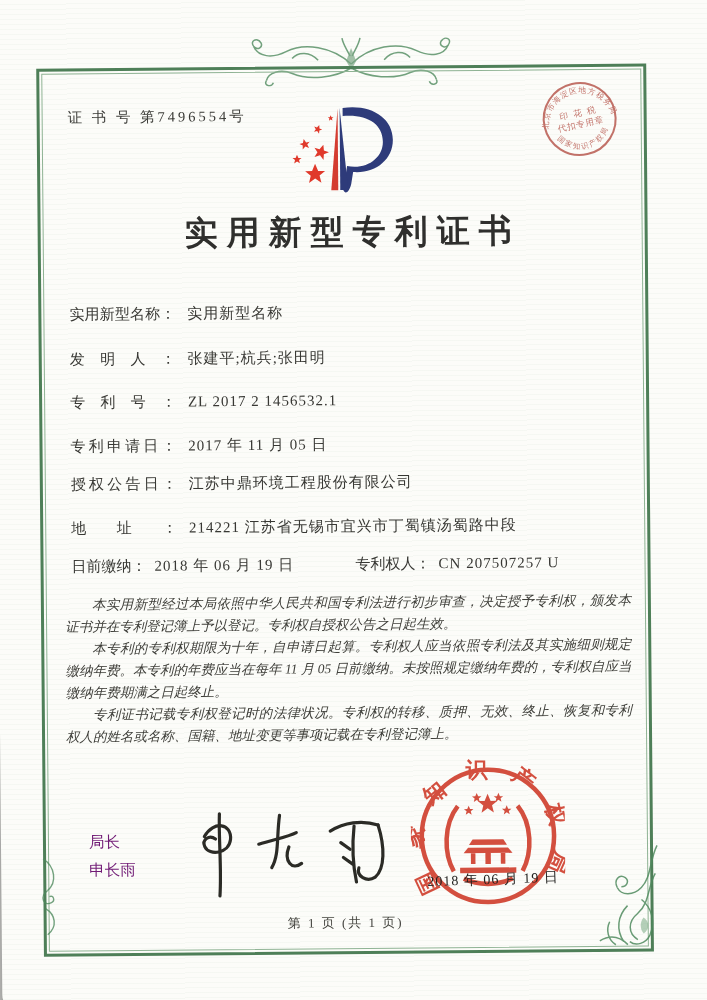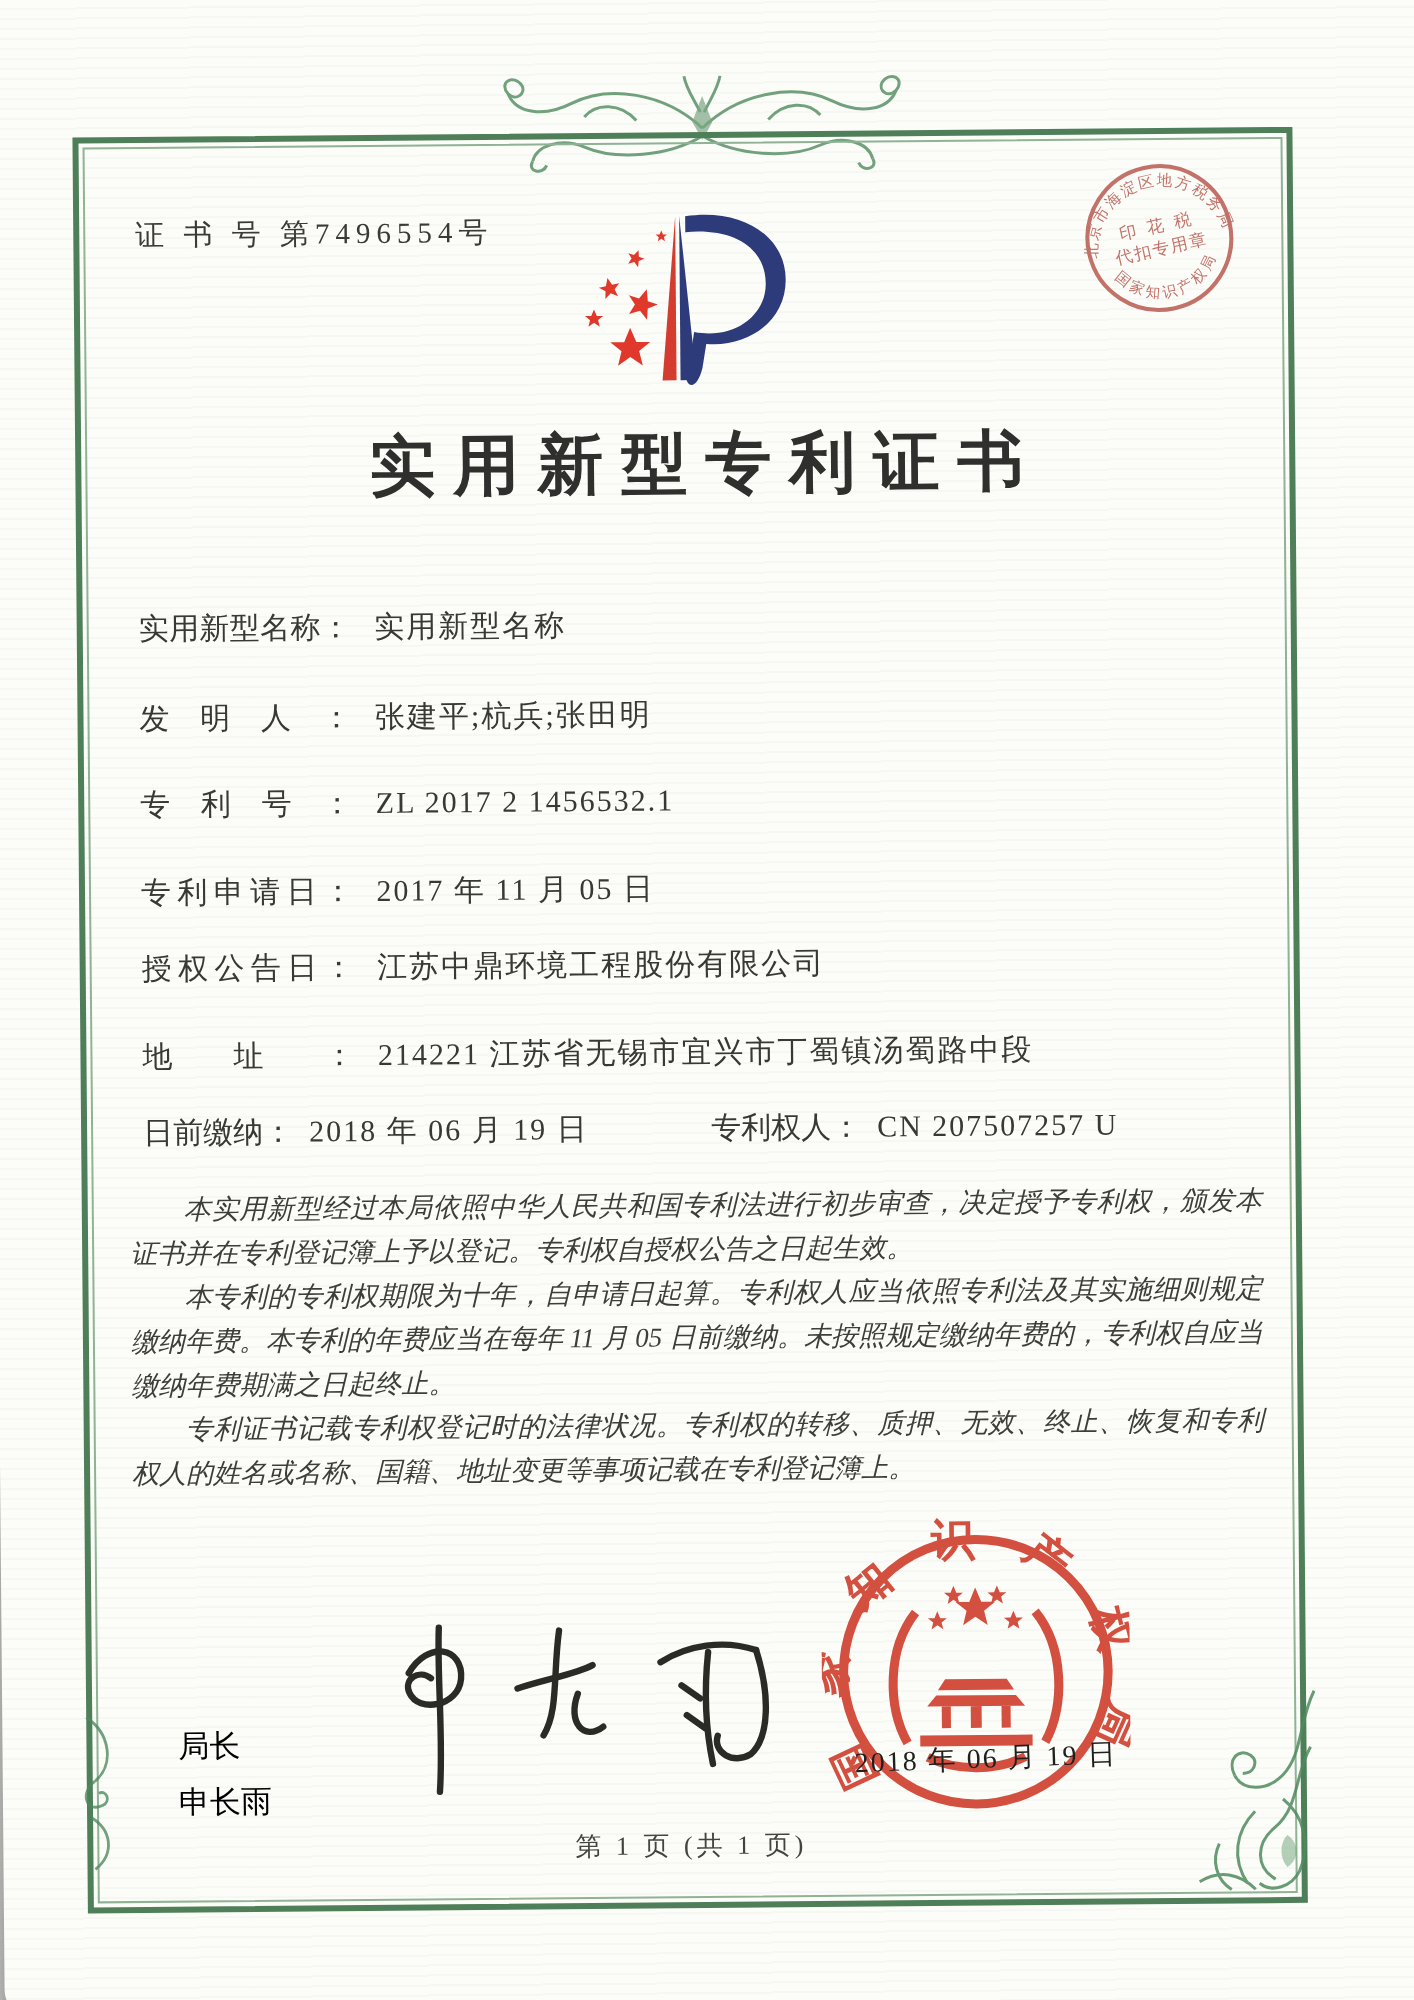--- a/index.html
+++ b/index.html
@@ -31,21 +31,21 @@
   .fields{left:73px;top:307px;width:540px;font-size:15px;color:#383834;}
   .frow{position:absolute;left:0;white-space:nowrap;}
   .flabel{display:inline-block;width:106px;text-align:justify;
     text-align-last:justify;letter-spacing:0;}
   .fvalue{margin-left:8px;letter-spacing:1px;}
   .grant{left:73px;top:559px;font-size:15px;color:#383834;white-space:nowrap;}
   .grant .right{position:absolute;left:284px;top:0;white-space:nowrap;}
   .paras{left:66px;top:596px;width:566px;font-size:13.5px;line-height:22px;
     color:#3e3e39;font-style:italic;}
   .paras p{margin:0;text-indent:2em;text-align:justify;}
-  .comm{left:88px;top:862px;font-size:15.5px;color:#000000;line-height:28px;}
+  .comm{left:88px;top:830px;font-size:15.5px;color:#701a75;line-height:28px;}
   .footer{left:0;top:918px;width:100%;text-align:center;padding-right:26px;
     box-sizing:border-box;font-size:13px;letter-spacing:2px;color:#44443f;}
   .sealdate{left:426px;top:876px;font-size:14px;letter-spacing:1px;
     color:#1f1f1d;transform:rotate(-1.5deg);white-space:nowrap;}
   svg{display:block;}
 </style>
 </head>
 <body>
 
 <svg width="0" height="0" style="position:absolute" aria-hidden="true">

